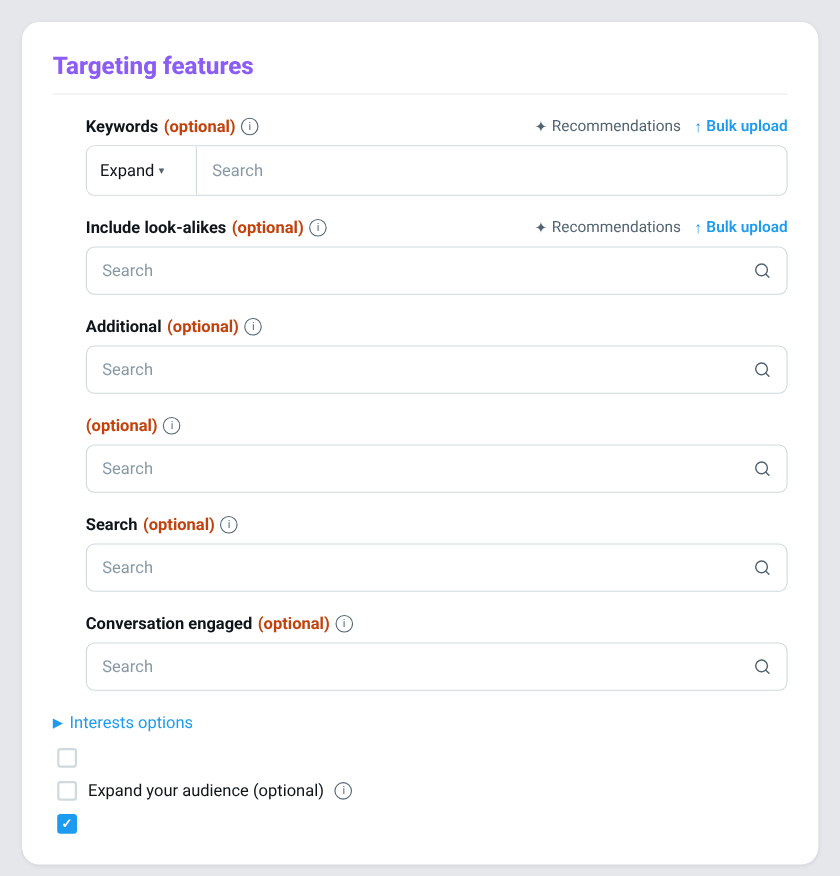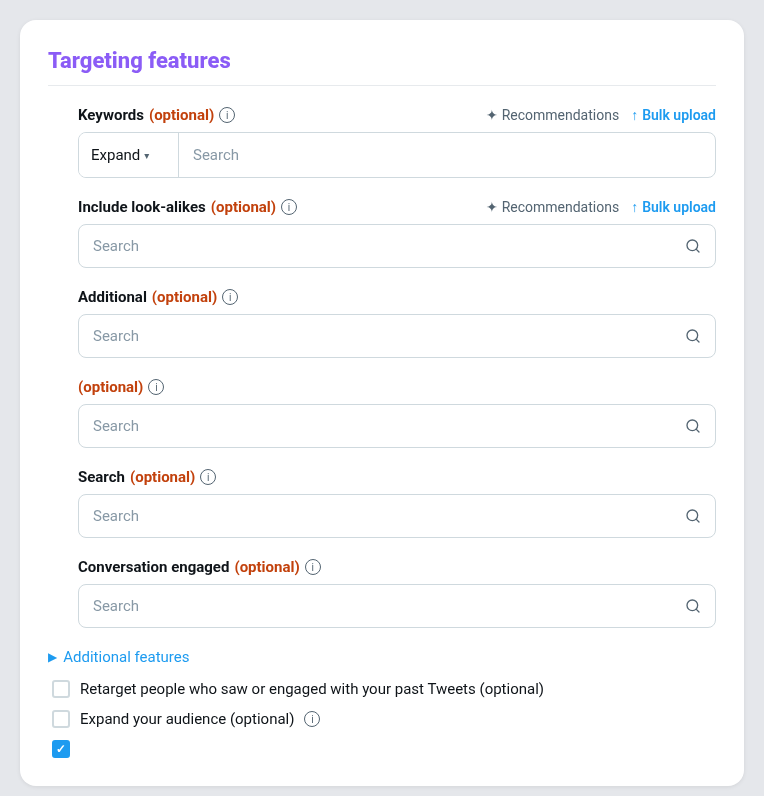--- a/index.html
+++ b/index.html
@@ -391,27 +391,26 @@
           <circle cx="11" cy="11" r="8"></circle>
           <line x1="21" y1="21" x2="16.65" y2="16.65"></line>
         </svg>
       </button>
     </div>
   </div>
 
   <div class="additional-options-section">
     <button class="additional-options-toggle">
       <span class="chevron-right-blue">▶</span>
-      <span>Additional features</span>
+      <span>Interests options</span>
     </button>
     <div class="checkbox-list">
 
       <div class="checkbox-item">
         <div class="checkbox-box"></div>
-        <span class="checkbox-label">Retarget people who saw or engaged with your past Tweets (optional)</span>
       </div>
 
       <div class="checkbox-item">
         <div class="checkbox-box"></div>
         <span class="checkbox-label">Expand your audience (optional)</span>
         <span class="info-icon">i</span>
       </div>
 
       <div class="checkbox-item">
         <div class="checkbox-box checked"></div>

